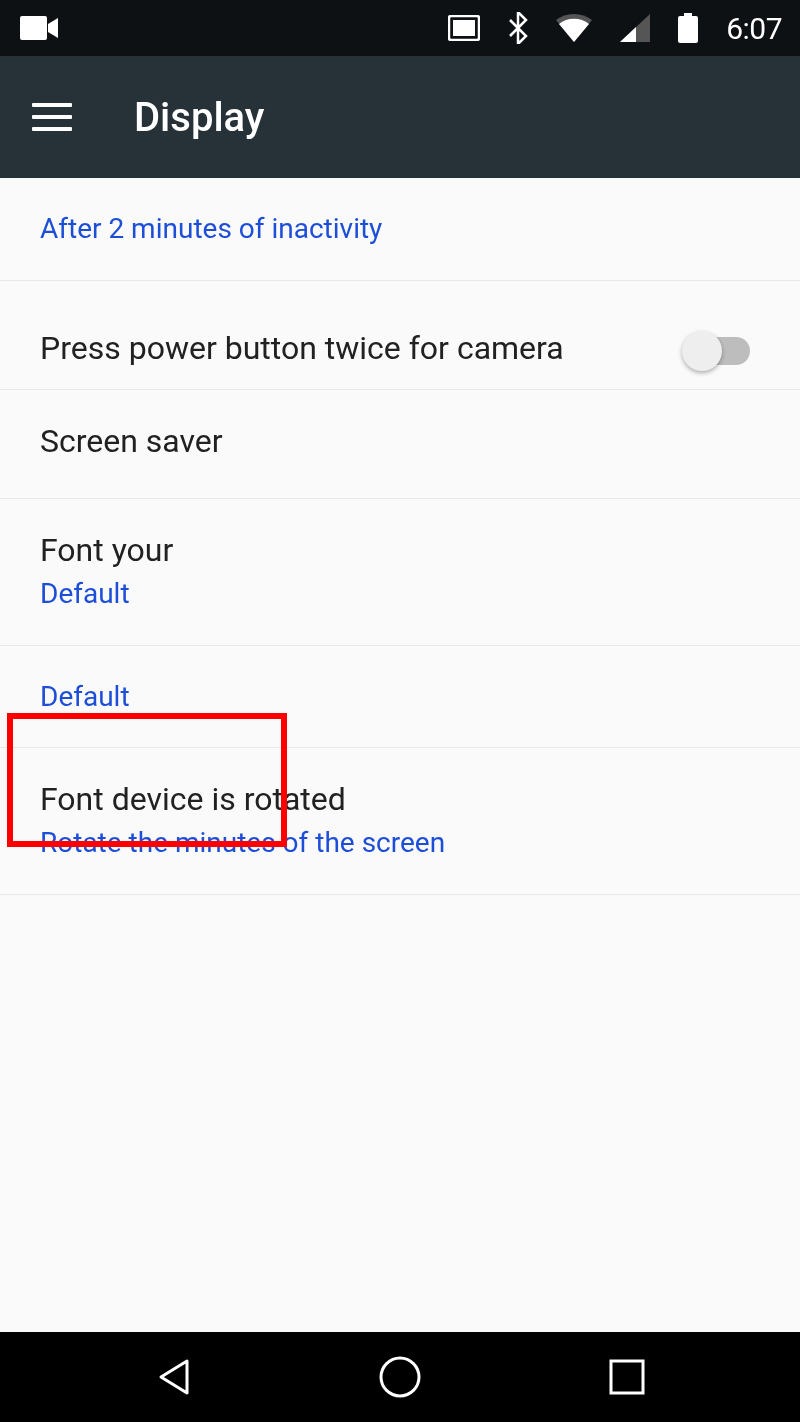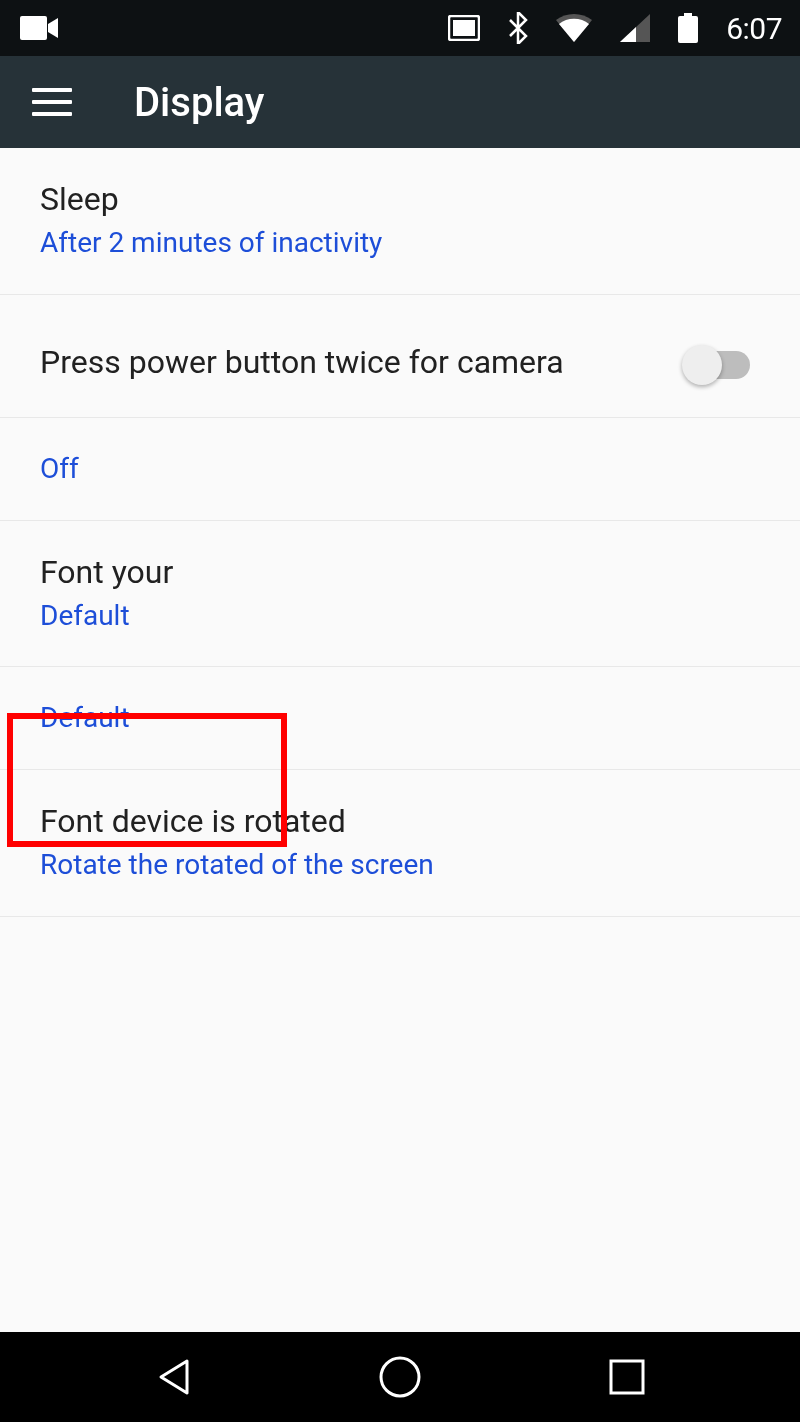--- a/index.html
+++ b/index.html
@@ -32,21 +32,21 @@
       display: flex;
       align-items: center;
       gap: 28px;
     }
     .status-time {
       font-size: 30px;
       font-weight: 400;
       letter-spacing: -0.5px;
     }
     .app-bar {
-      height: 92px;
+      height: 122px;
       background: #263238;
       display: flex;
       align-items: center;
       padding-left: 32px;
       gap: 62px;
     }
     .app-bar-title {
       color: #fff;
       font-size: 40px;
       font-weight: 500;
@@ -83,21 +83,21 @@
       color: #212121;
       margin-bottom: 6px;
     }
     .setting-subtitle {
       font-size: 28px;
       color: #1d4ed8;
       line-height: 1.35;
     }
     .setting-item.power-button {
       padding-top: 48px;
-      padding-bottom: 30px;
+      padding-bottom: 16px;
       gap: 44px;
     }
     .setting-item.power-button .setting-subtitle {
       max-width: 560px;
     }
     .toggle {
       width: 64px;
       height: 28px;
       background: #bdbdbd;
       border-radius: 14px;
@@ -200,57 +200,56 @@
     <div class="hamburger-line"></div>
     <div class="hamburger-line"></div>
   </div>
   <div class="app-bar-title">Display</div>
 </div>
 
 <div class="content">
 
   <div class="setting-item">
     <div class="setting-text">
-      <div class="setting-title">Sleep</div>
       <div class="setting-subtitle">After 2 minutes of inactivity</div>
     </div>
   </div>
 
   <div class="setting-item power-button">
     <div class="setting-text">
       <div class="setting-title">Press power button twice for camera</div>
     </div>
     <div class="toggle">
       <div class="toggle-thumb"></div>
     </div>
   </div>
 
   <div class="setting-item">
     <div class="setting-text">
-      <div class="setting-subtitle">Off</div>
+      <div class="setting-title">Screen saver</div>
     </div>
   </div>
 
   <div class="setting-item">
     <div class="setting-text">
       <div class="setting-title">Font your</div>
       <div class="setting-subtitle">Default</div>
     </div>
   </div>
 
   <div class="setting-item">
     <div class="setting-text">
       <div class="setting-subtitle">Default</div>
     </div>
   </div>
 
   <div class="setting-item">
     <div class="setting-text">
       <div class="setting-title">Font device is rotated</div>
-      <div class="setting-subtitle">Rotate the rotated of the screen</div>
+      <div class="setting-subtitle">Rotate the minutes of the screen</div>
     </div>
   </div>
 
 
 </div>
 
 <div class="highlight-box" style="left:7px; top:713px; width:280px; height:134px;"></div>
 
 <div class="nav-bar">
   <div class="nav-button">

